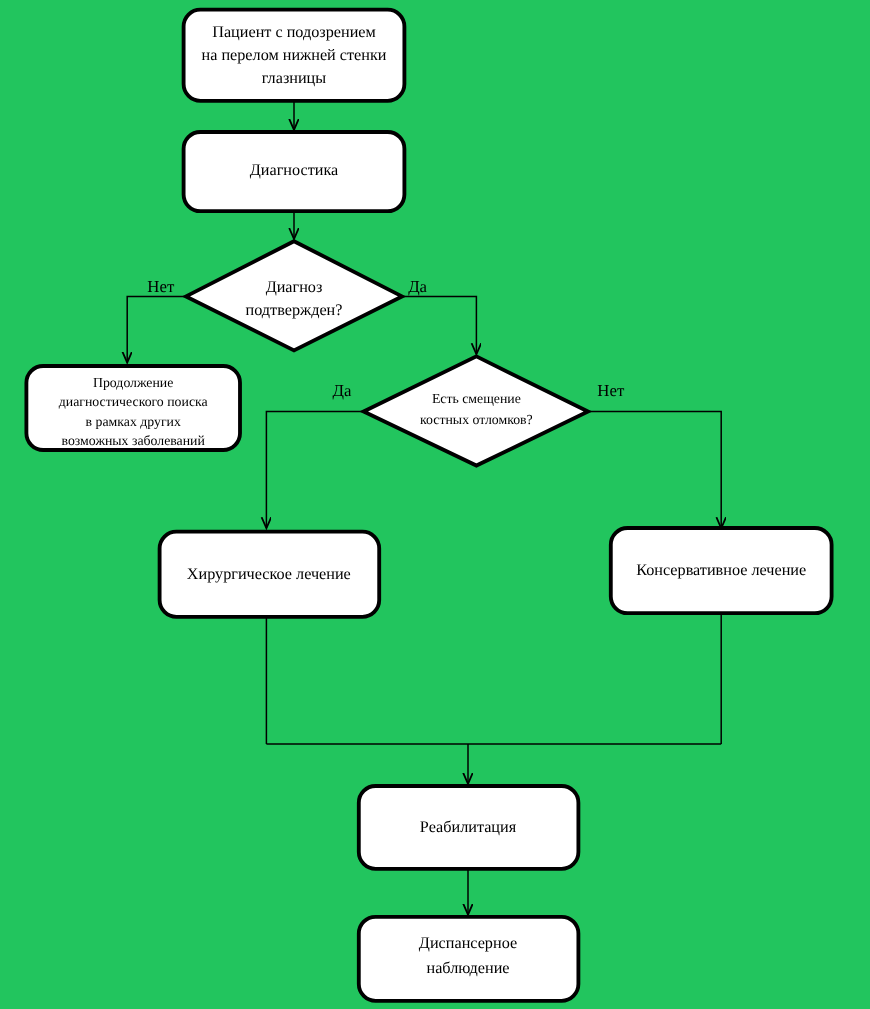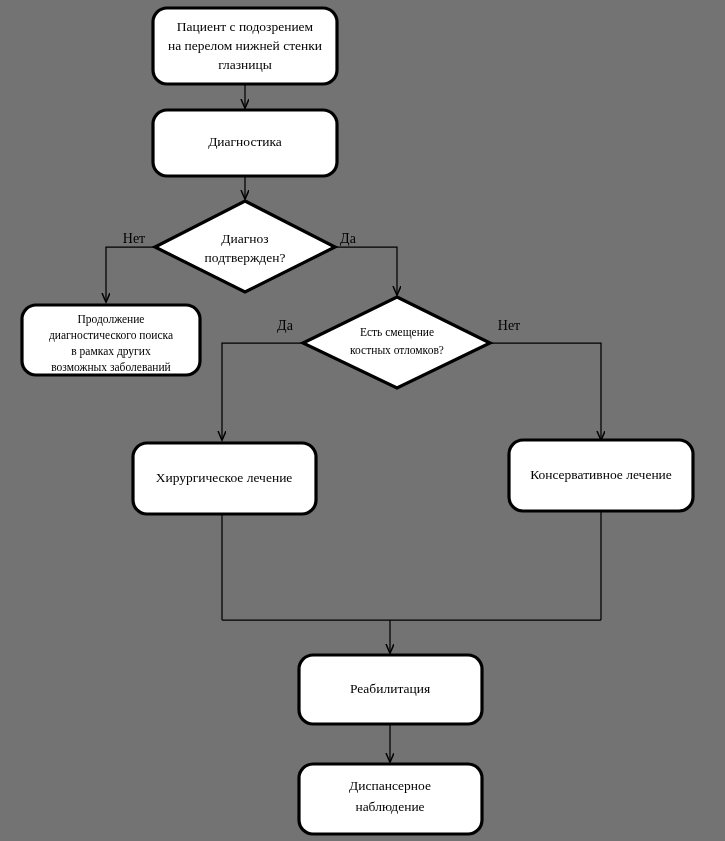--- a/index.html
+++ b/index.html
@@ -4,21 +4,21 @@
 <style>
   html, body {
     margin: 0;
     padding: 0;
     background: #ffffff;
   }
   #canvas {
     position: relative;
     width: 725px;
     height: 841px;
-    background: #737373;
+    background: #22c55e;
     overflow: hidden;
     font-family: "Liberation Serif", "DejaVu Serif", serif;
   }
   svg#flow {
     position: absolute;
     left: 0;
     top: 0;
     width: 725px;
     height: 841px;
   }

